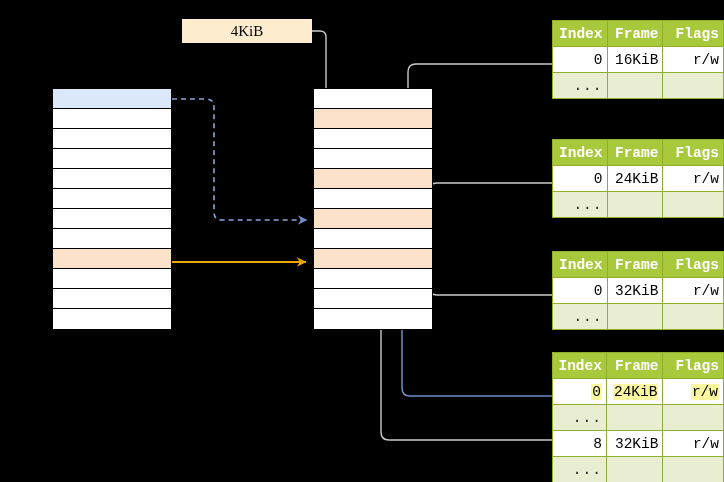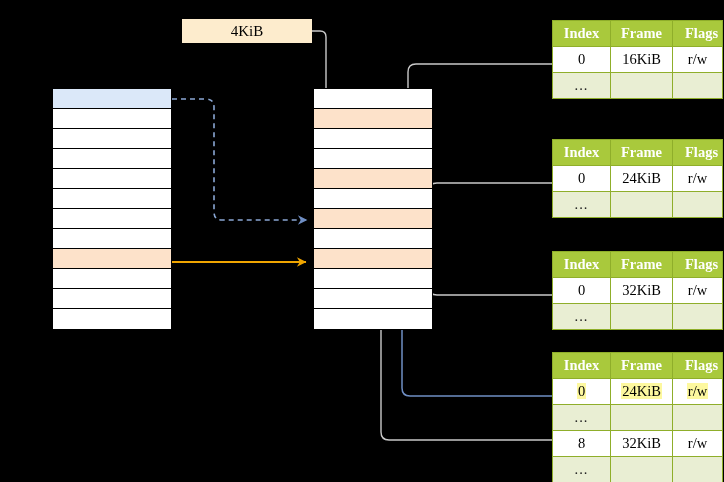--- a/index.html
+++ b/index.html
@@ -17,22 +17,22 @@
 
   
   .kib-label{position:absolute;background:#fdeccd;color:#000;
              display:flex;align-items:center;justify-content:center;
              font-size:15px;}
 
   
   .ptable{position:absolute;border-collapse:collapse;
           border:1px solid #8fae2a;background:#fff;font-size:14.5px;}
   .ptable td,.ptable th{border:1px solid #8fae2a;padding:1px 4px;
-          height:26px;box-sizing:border-box;text-align:center;
-          color:#000;font-weight:normal;vertical-align:middle;}
+          height:26px;box-sizing:border-box;text-align:right;
+          color:#000;font-weight:normal;vertical-align:middle;font-family:Liberation Mono, monospace;}
   .ptable th{background:#a9c93c;color:#fff;font-weight:bold;}
   .ptable tr.ellip td{background:#e9eed3;color:#222;letter-spacing:1px;}
   .ptable td.c-index{width:58px;}
   .ptable td.c-frame{width:62px;}
   .ptable td.c-flags{width:50px;}
   .ptable th.c-index{width:58px;}
   .ptable th.c-frame{width:62px;}
   .ptable th.c-flags{width:50px;padding-left:12px;}
   .hl{background:#fdf89f;padding:0 1px;}
 </style>

